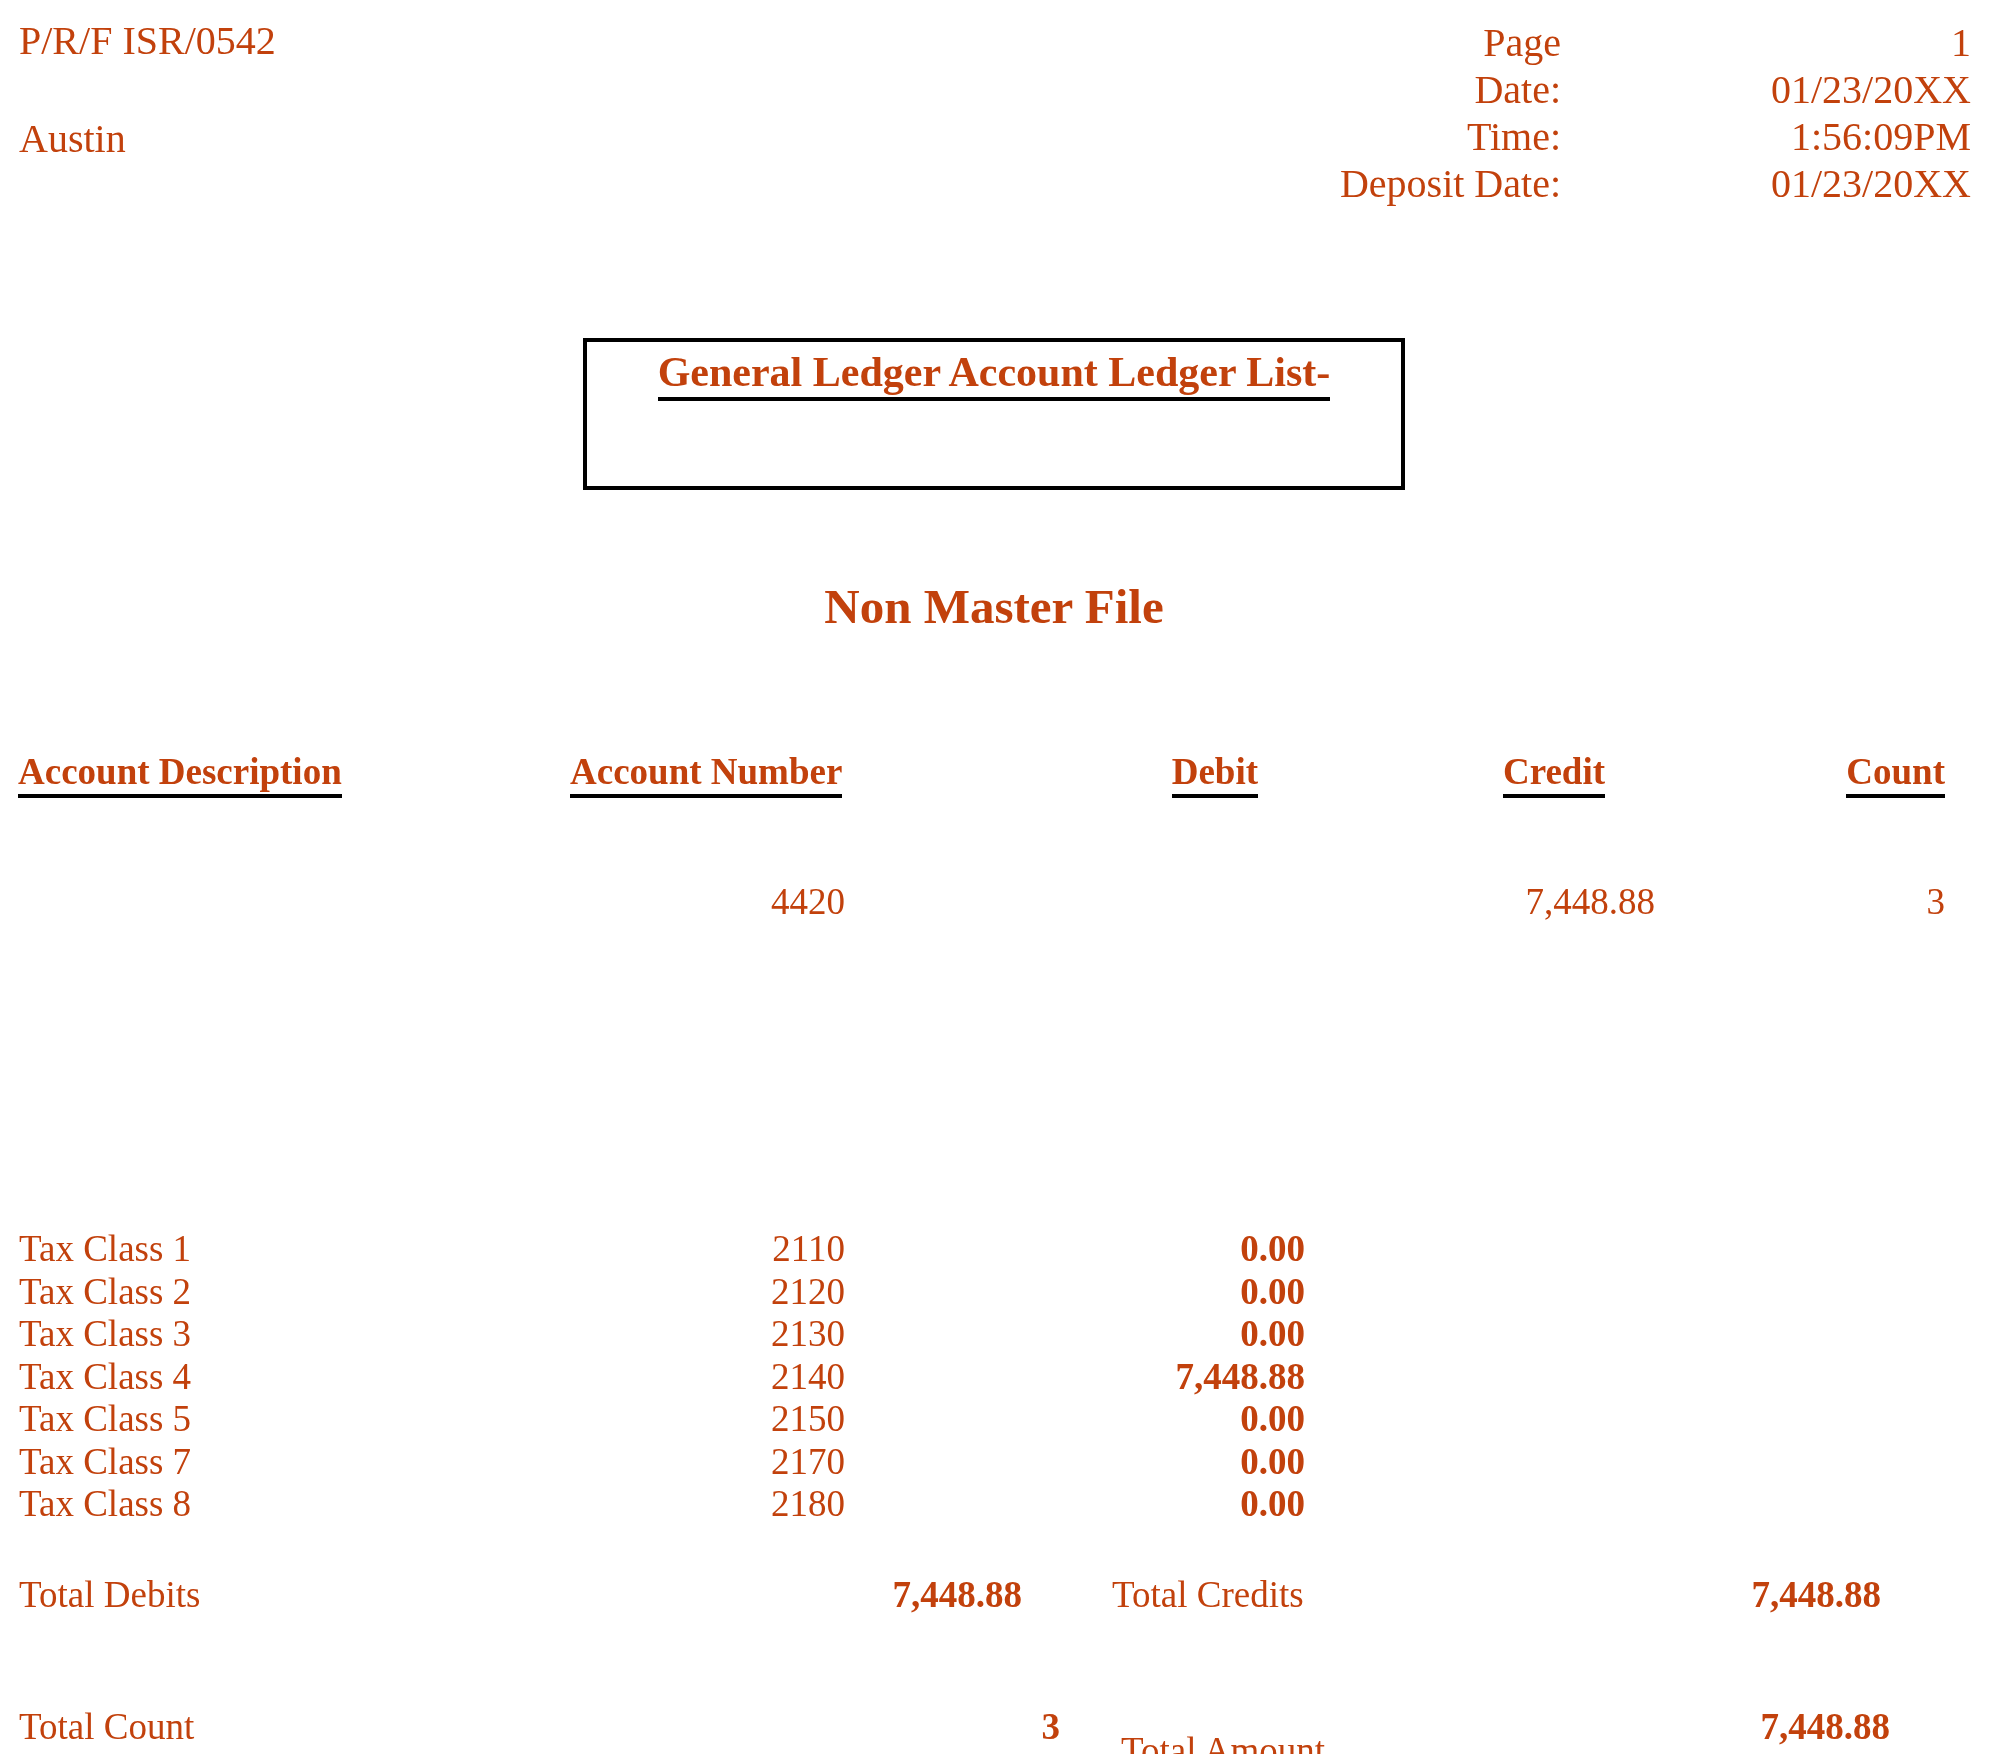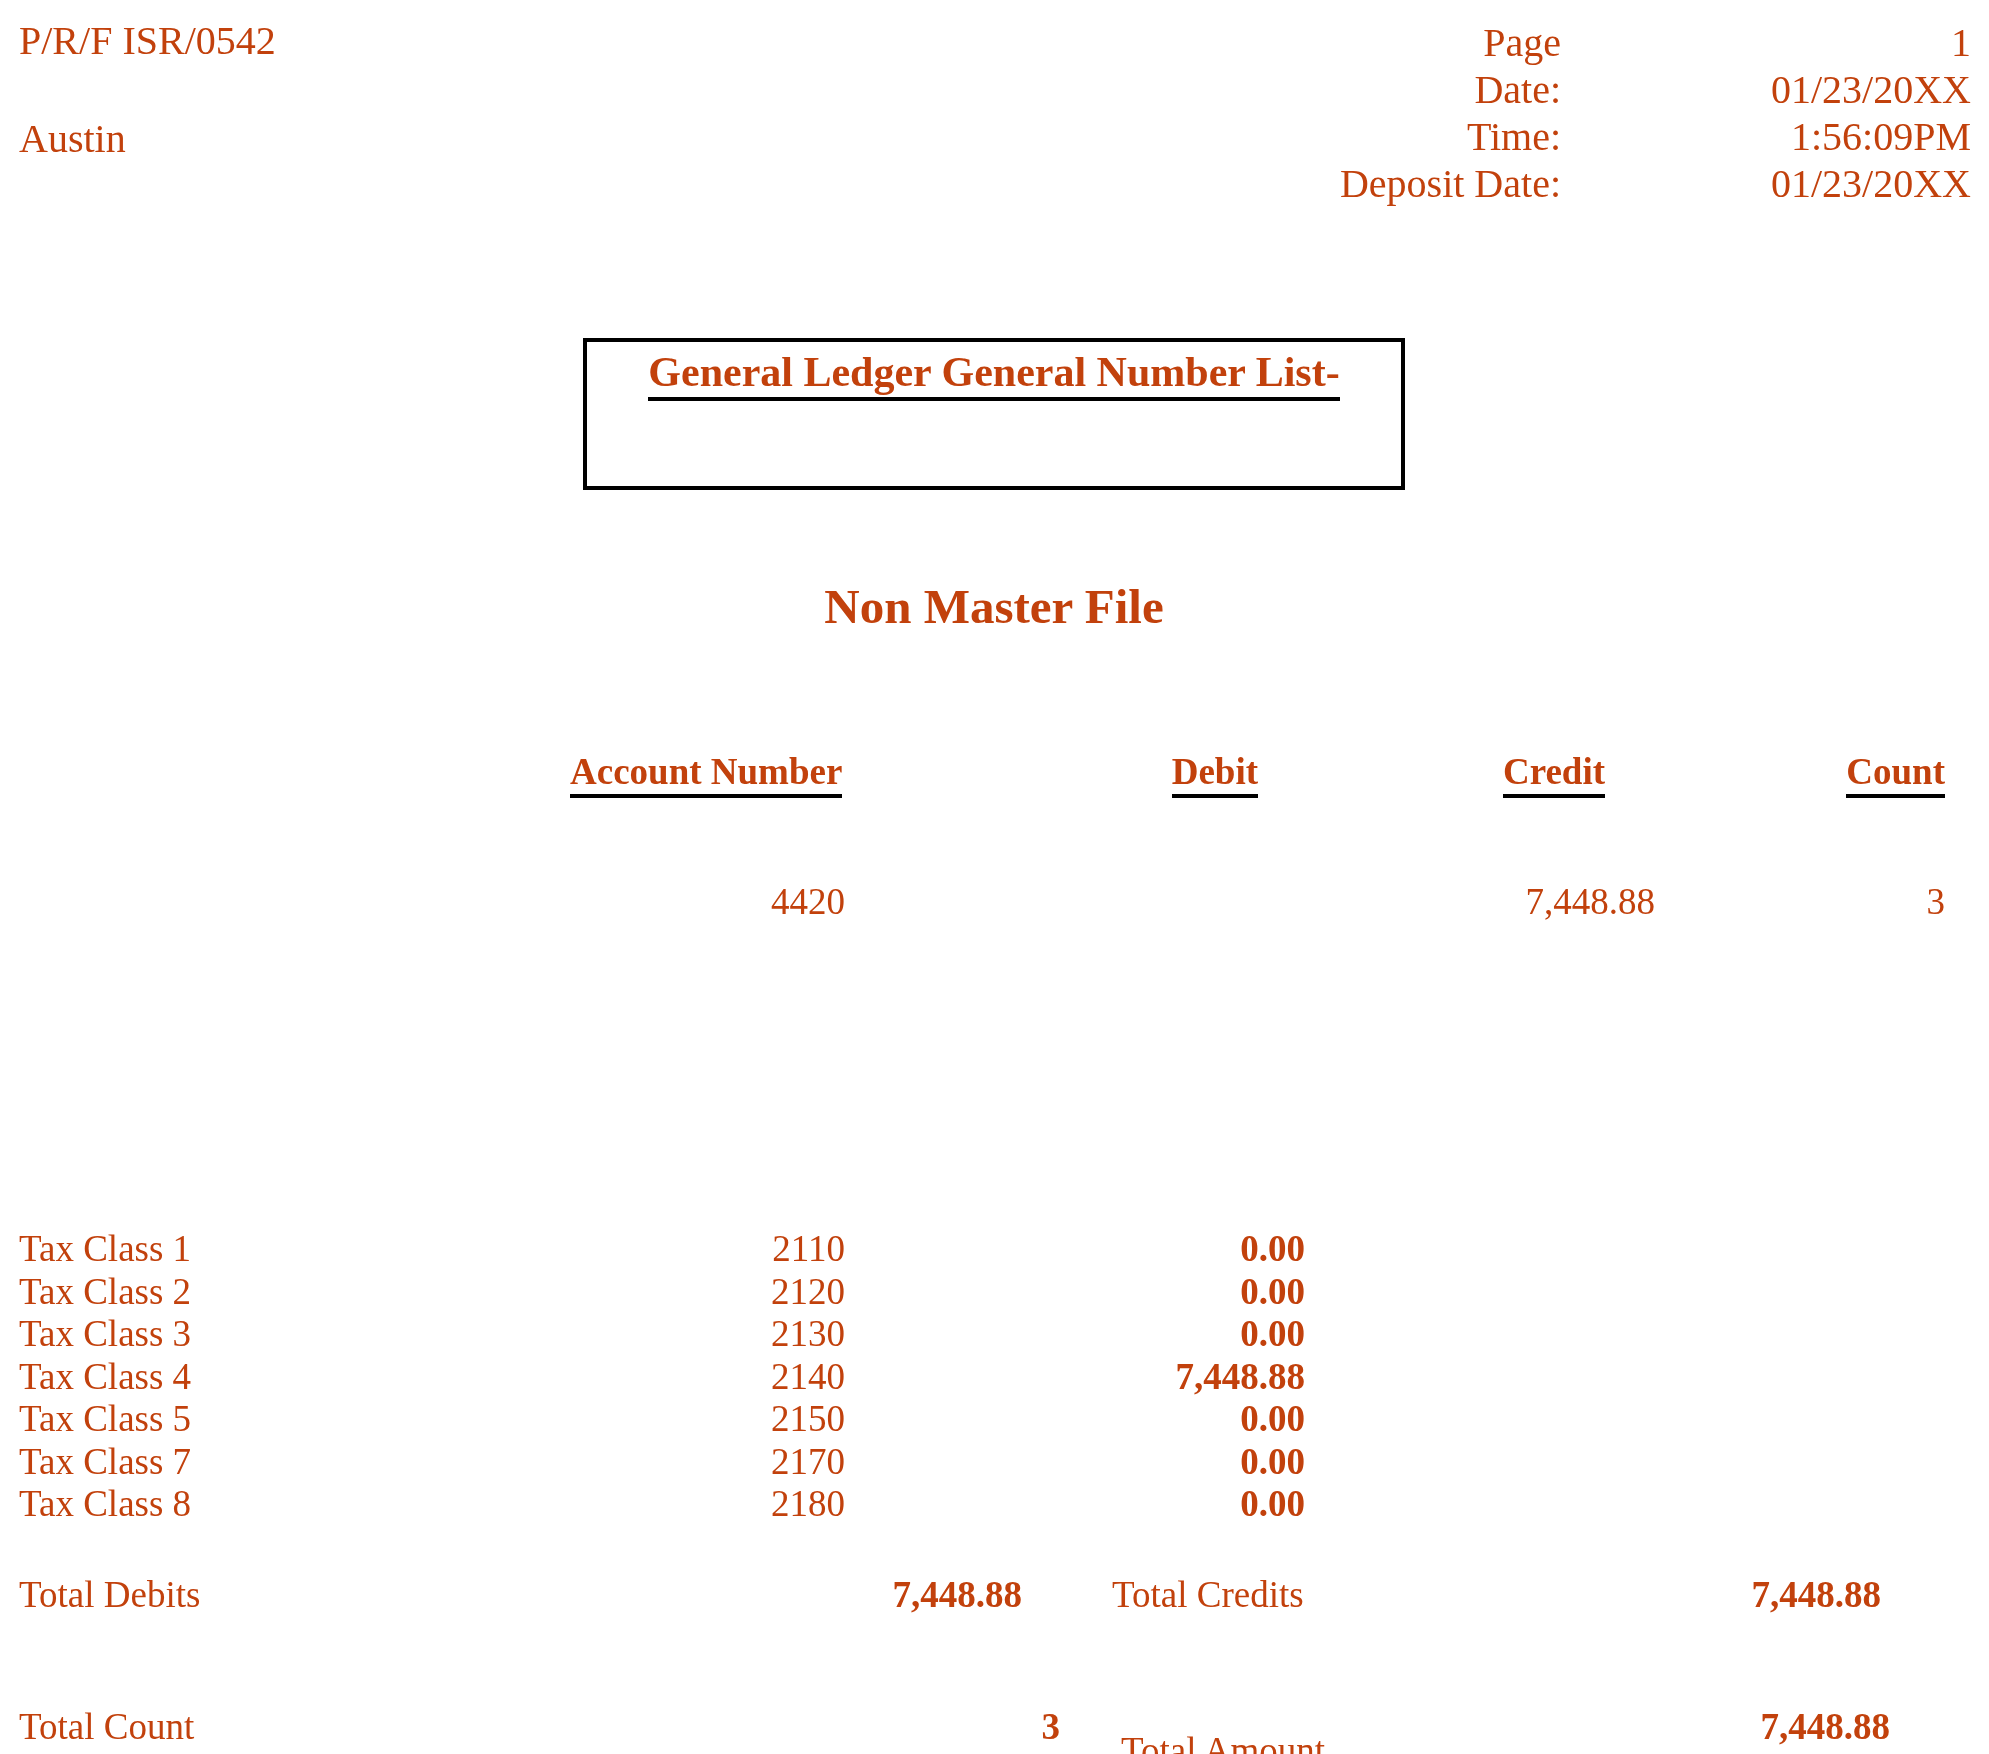--- a/index.html
+++ b/index.html
@@ -83,26 +83,27 @@
   <div class="t meta-value" style="top:69px;">01/23/20XX</div>
 
   <div class="t meta-label" style="top:116px;">Time:</div>
   <div class="t meta-value" style="top:116px;">1:56:09PM</div>
 
   <div class="t meta-label" style="top:163px;">Deposit Date:</div>
   <div class="t meta-value" style="top:163px;">01/23/20XX</div>
 
   <div class="title-box">
     <div class="title-line" style="top:8px;">
-      <span class="u">General Ledger General Number List-</span>
+      <span class="u">General Ledger Account Ledger List-</span>
     </div>
   </div>
 
   <div class="subtitle">Non Master File</div>
 
+  <div class="t hdr" style="left:18px;  top:753px;">Account Description</div>
   <div class="t hdr" style="left:570px; top:753px;">Account Number</div>
   <div class="t hdr" style="right:731px; top:753px;">Debit</div>
   <div class="t hdr" style="right:384px; top:753px;">Credit</div>
   <div class="t hdr" style="right:44px;  top:753px;">Count</div>
 
   <div class="t" style="right:1144px; top:883px;">4420</div>
   <div class="t" style="right:334px; top:883px;">7,448.88</div>
   <div class="t" style="right:44px; top:883px;">3</div>
 
   <div class="t" style="left:19px; top:1230px;">Tax Class 1</div>

